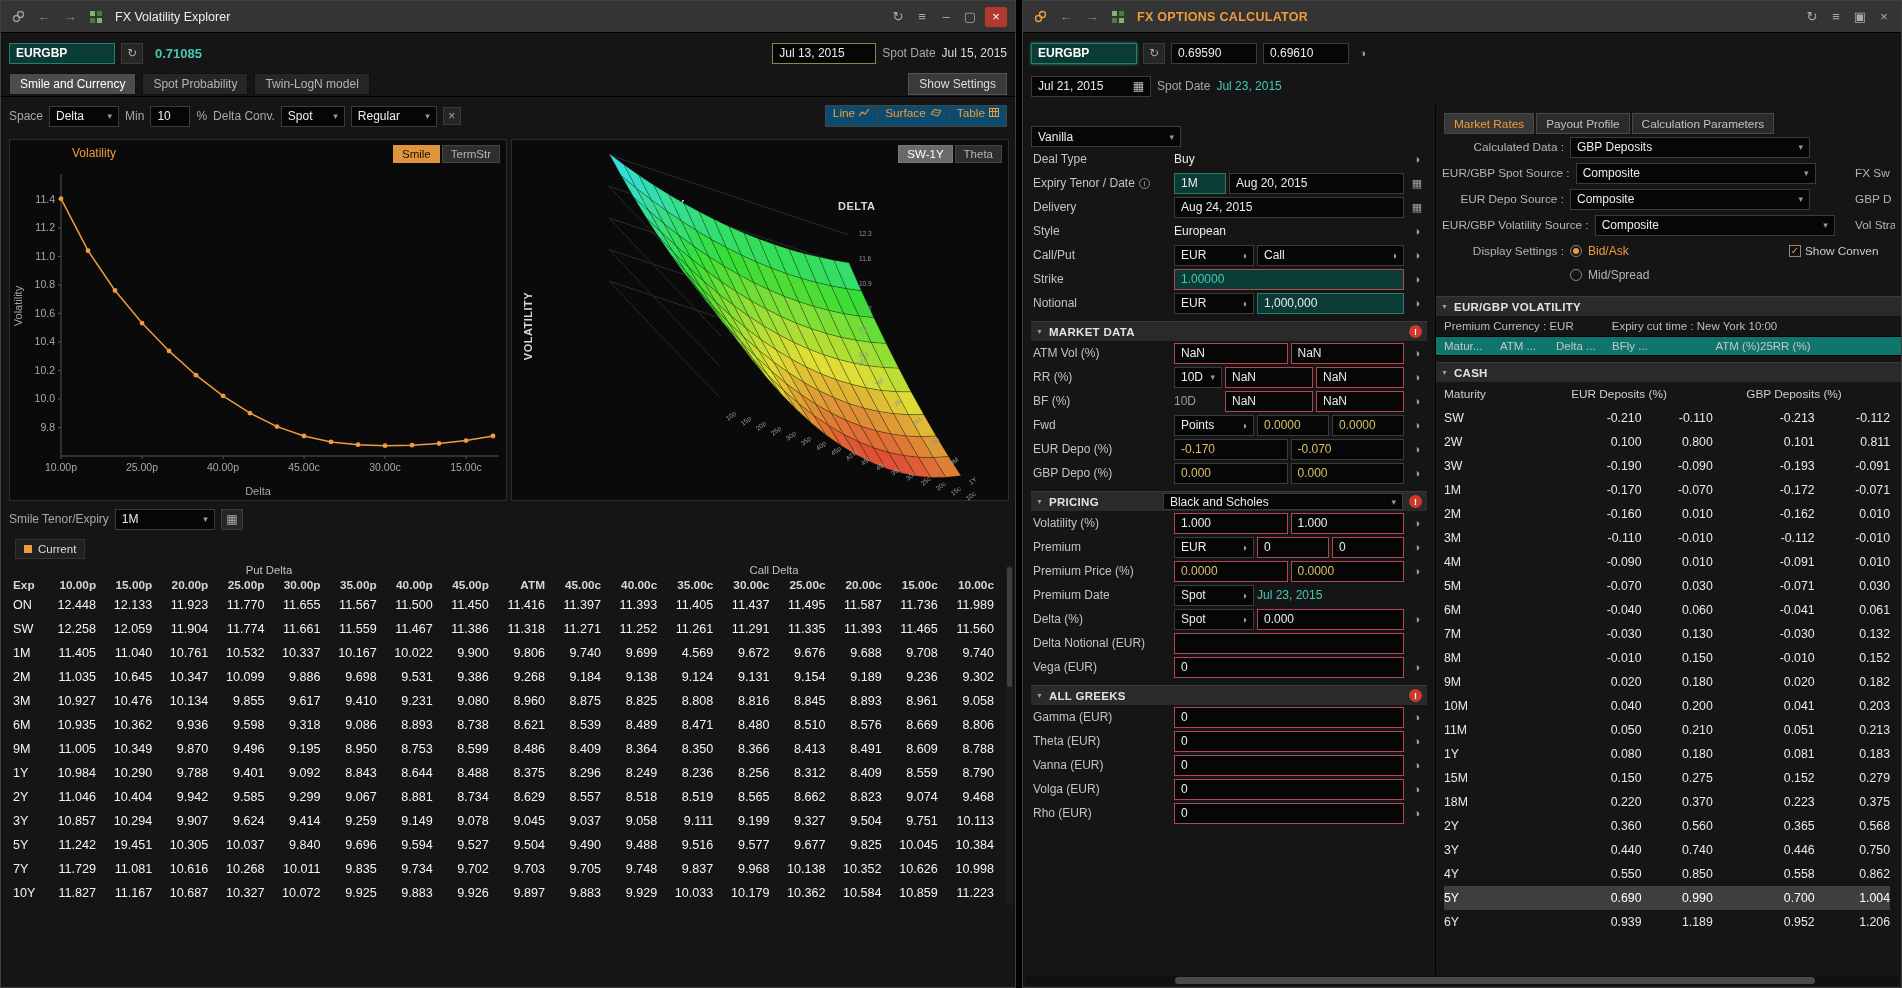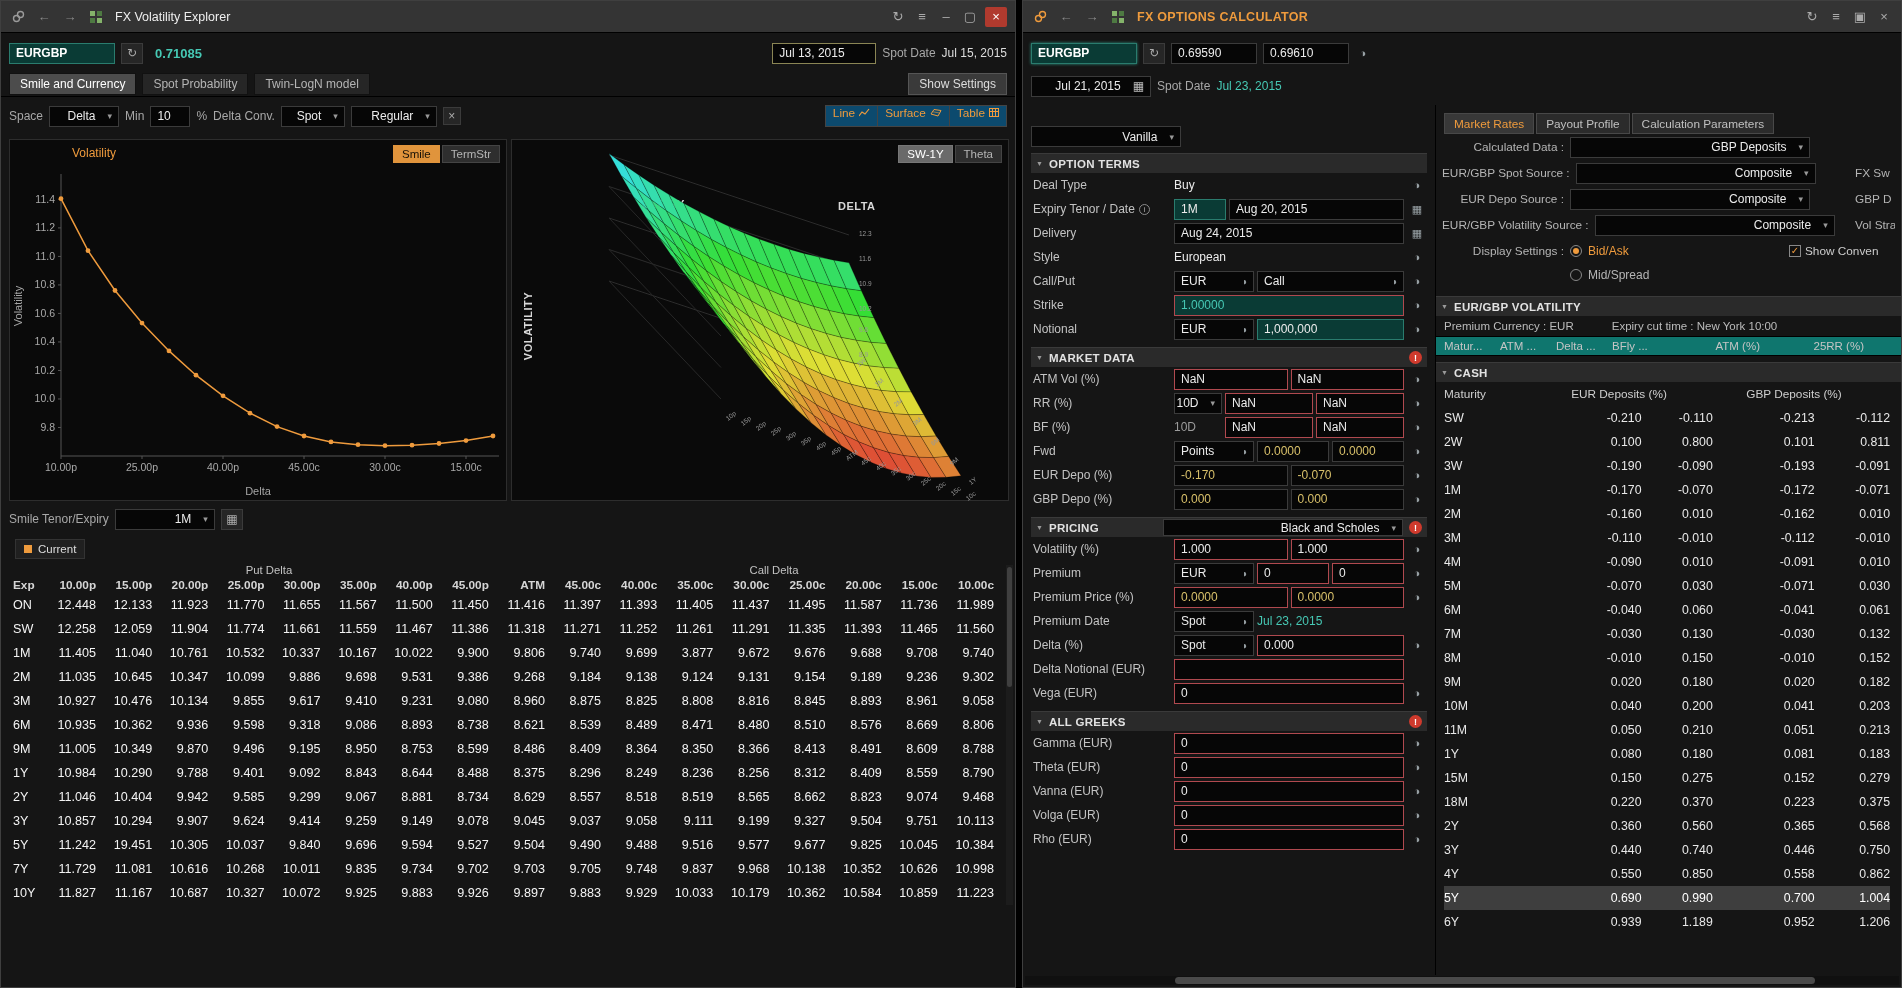--- a/index.html
+++ b/index.html
@@ -15,21 +15,21 @@
 .tb-title.orange{color:#ef9b3d;font-weight:bold;letter-spacing:.3px}
 .tb-right{margin-left:auto;display:flex;align-items:center;gap:6px}
 .tb-icon.close-red{background:#b03a2e;color:#fff;width:22px;height:20px;border-radius:2px}
 .row{display:flex;align-items:center;gap:6px;padding:0 8px;position:absolute;left:0;right:0}
 .grow{flex:1}
 .lbl{color:#a8a8a8;font-size:12px;white-space:nowrap}
 .val{color:#ddd;font-size:12px;white-space:nowrap}
 .box{height:21px;background:#060606;border:1px solid #3b3b3b;display:flex;align-items:center;padding:0 6px;color:#ececec;font-size:12px;white-space:nowrap;overflow:hidden}
 .box.teal{background:#0a3b35;border-color:#2a7c6e}
 .box.err{border-color:#b0494f}
-.box.dd{justify-content:flex-end;gap:12px}
+.box.dd{justify-content:space-between;gap:4px}
 .box .chev{color:#999;font-size:9px}
 .ytext{color:#d8c06a}
 .tealtext{color:#46c8b4}
 .sym{width:106px;font-weight:bold;color:#fff}
 .mini-btn{width:22px;height:21px;border:1px solid #3b3b3b;background:#262626;display:flex;align-items:center;justify-content:center;color:#aaa;font-size:12px}
 .rate{color:#46c8b4;font-weight:bold;font-size:13px;margin-left:6px}
 .tab{height:22px;background:#262626;border:1px solid #111;color:#b5b5b5;display:flex;align-items:center;padding:0 10px;font-size:12px}
 .tab.active{background:#4c4c4c;color:#fff}
 .btn{height:22px;background:#3a3a3a;border:1px solid #555;color:#ddd;display:flex;align-items:center;padding:0 10px;font-size:12px}
 .w40{width:40px}.w48{flex:0 0 48px}.w52{flex:0 0 52px}.w64{width:64px}.w70{width:70px}.w80{flex:0 0 80px}.w86{width:86px}.w100{width:100px}.w104{width:104px}.w120{width:120px}.w150{width:150px}.w240{width:240px}
@@ -90,21 +90,21 @@
 .orange{color:#ef9b3d}
 .gray{color:#b5b5b5}
 .premline{display:flex;gap:38px;padding:0 8px;height:20px;align-items:center;color:#bbb;font-size:11.5px;white-space:nowrap;overflow:hidden}
 .vhead{display:flex;align-items:center;height:20px;background:#0f766e;border-top:1px solid #000;border-bottom:1px solid #000;padding:0 8px;font-size:11.5px;color:#c5c5c5}
 .vhead span{white-space:nowrap;overflow:hidden}
 .vhead span:nth-child(1){flex:0 0 56px}
 .vhead span:nth-child(2){flex:0 0 56px}
 .vhead span:nth-child(3){flex:0 0 56px}
 .vhead span:nth-child(4){flex:0 0 56px}
 .vhead span:nth-child(5){flex:0 0 92px;text-align:right}
-.vhead span:nth-child(6){flex:0 0 104px;text-align:right}
+.vhead span:nth-child(6){flex:0 0 104px;}
 .cash-grp{display:flex;align-items:center;height:24px;padding:0 8px;font-size:11.8px;color:#cfcfcf}
 .cash-grp .g0{flex:0 0 86px}
 .cash-grp .g1{flex:0 0 178px;text-align:center}
 .cash-grp .g2{flex:0 0 172px;text-align:center}
 .cash-table{border-collapse:collapse;table-layout:fixed;margin-left:8px;width:446px}
 .cash-table td{height:24px;font-size:12.3px;color:#e9e9e9;text-align:right;white-space:nowrap}
 .cash-table td:nth-child(1){width:86px;text-align:left}
 .cash-table td:nth-child(2){width:108px}
 .cash-table td:nth-child(3){width:70px}
 .cash-table td:nth-child(4){width:100px}
@@ -576,21 +576,21 @@
             <td>11.040</td>
             <td>10.761</td>
             <td>10.532</td>
             <td>10.337</td>
             <td>10.167</td>
             <td>10.022</td>
             <td>9.900</td>
             <td>9.806</td>
             <td>9.740</td>
             <td>9.699</td>
-            <td>3.877</td>
+            <td>4.569</td>
             <td>9.672</td>
             <td>9.676</td>
             <td>9.688</td>
             <td>9.708</td>
             <td>9.740</td>
           </tr>
           <tr>
             <td>2M</td>
             <td>11.035</td>
             <td>10.645</td>
@@ -847,24 +847,20 @@
       <span class="lbl">Spot Date</span>
       <span class="val tealtext">Jul 23, 2015</span>
     </div>
 
     <div class="opt-col">
       <div class="box dd w150" style="margin-top:21px">
           <span>Vanilla</span>
           <span class="chev">▾</span>
         </div>
 
-      <div class="secbar">
-        <span class="tri">▼</span>
-        <span class="sectitle">OPTION TERMS</span>
-      </div>
 
       <div class="frow">
         <span class="flabel">Deal Type</span>
         <div class="fctl">
             <span class="pval">Buy</span>
           </div>
         <span class="eye">◑</span>
       </div>
 
       <div class="frow">

